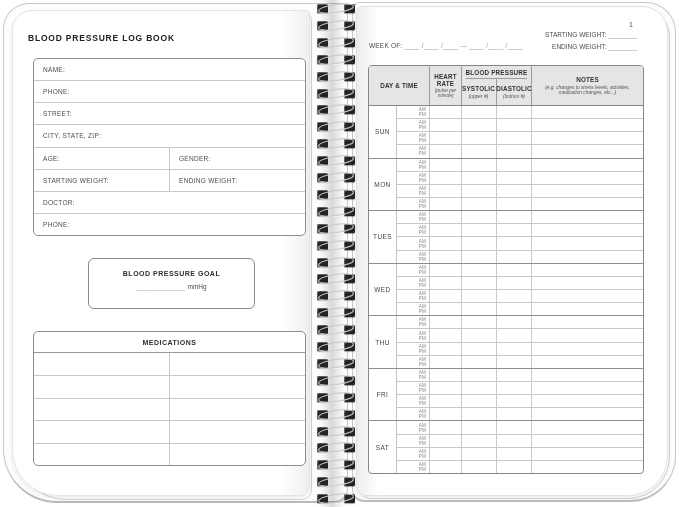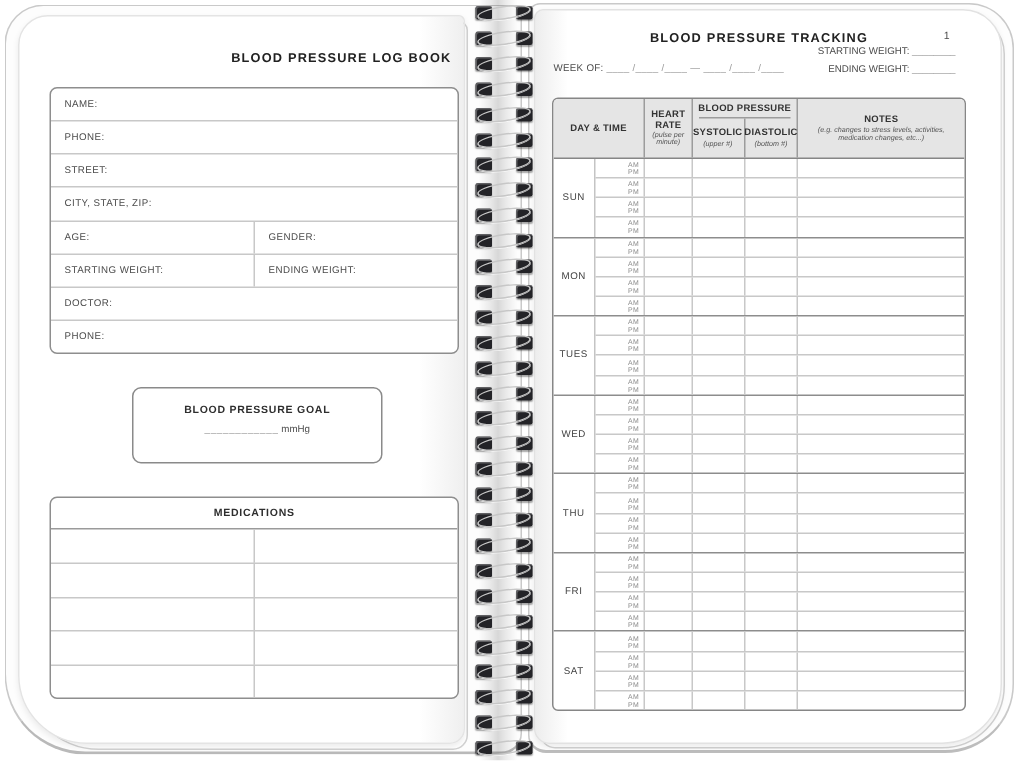--- a/index.html
+++ b/index.html
@@ -67,21 +67,21 @@
   .coil .wire {
     position:absolute; left:15px; top:3px; width:36px; height:9px;
     border:1.5px solid #c7c7c7; border-radius:50%;
     transform:rotate(-8deg);
     box-shadow:0 0.5px 0 rgba(255,255,255,.8);
   }
 
   
   .lp-title {
     position:absolute; left:15px; top:22px; width:273px;
-    text-align:right; font-size:8.5px; font-weight:bold;
+    text-align:left; font-size:8.5px; font-weight:bold;
     letter-spacing:.8px; color:#222;
   }
   .info-box {
     position:absolute; left:20px; top:47px; width:273px; height:178px;
     border:1px solid #8e8e8e; border-radius:5px;
     display:flex; flex-direction:column; overflow:hidden; background:#fff;
   }
   .info-row { flex:1; display:flex; border-bottom:1px solid #c8c8c8; }
   .info-row:last-child { border-bottom:none; }
   .info-cell {
@@ -227,21 +227,20 @@
           <div class="med-cell"></div>
           <div class="med-cell"></div>
           <div class="med-cell"></div>
           <div class="med-cell"></div>
           <div class="med-cell"></div>
         </div>
     </div>
   </div>
 
   <div class="page right">
-    <div class="rp-title">BLOOD PRESSURE TRACKING</div>
     <div class="rp-pagenum">1</div>
 
     <div class="week-line">
       <span>WEEK OF:</span>
       <span class="blanks">____ /____ /____  —  ____ /____ /____</span>
     </div>
 
     <div class="weights">
       <div>
         <span>STARTING WEIGHT:</span>

